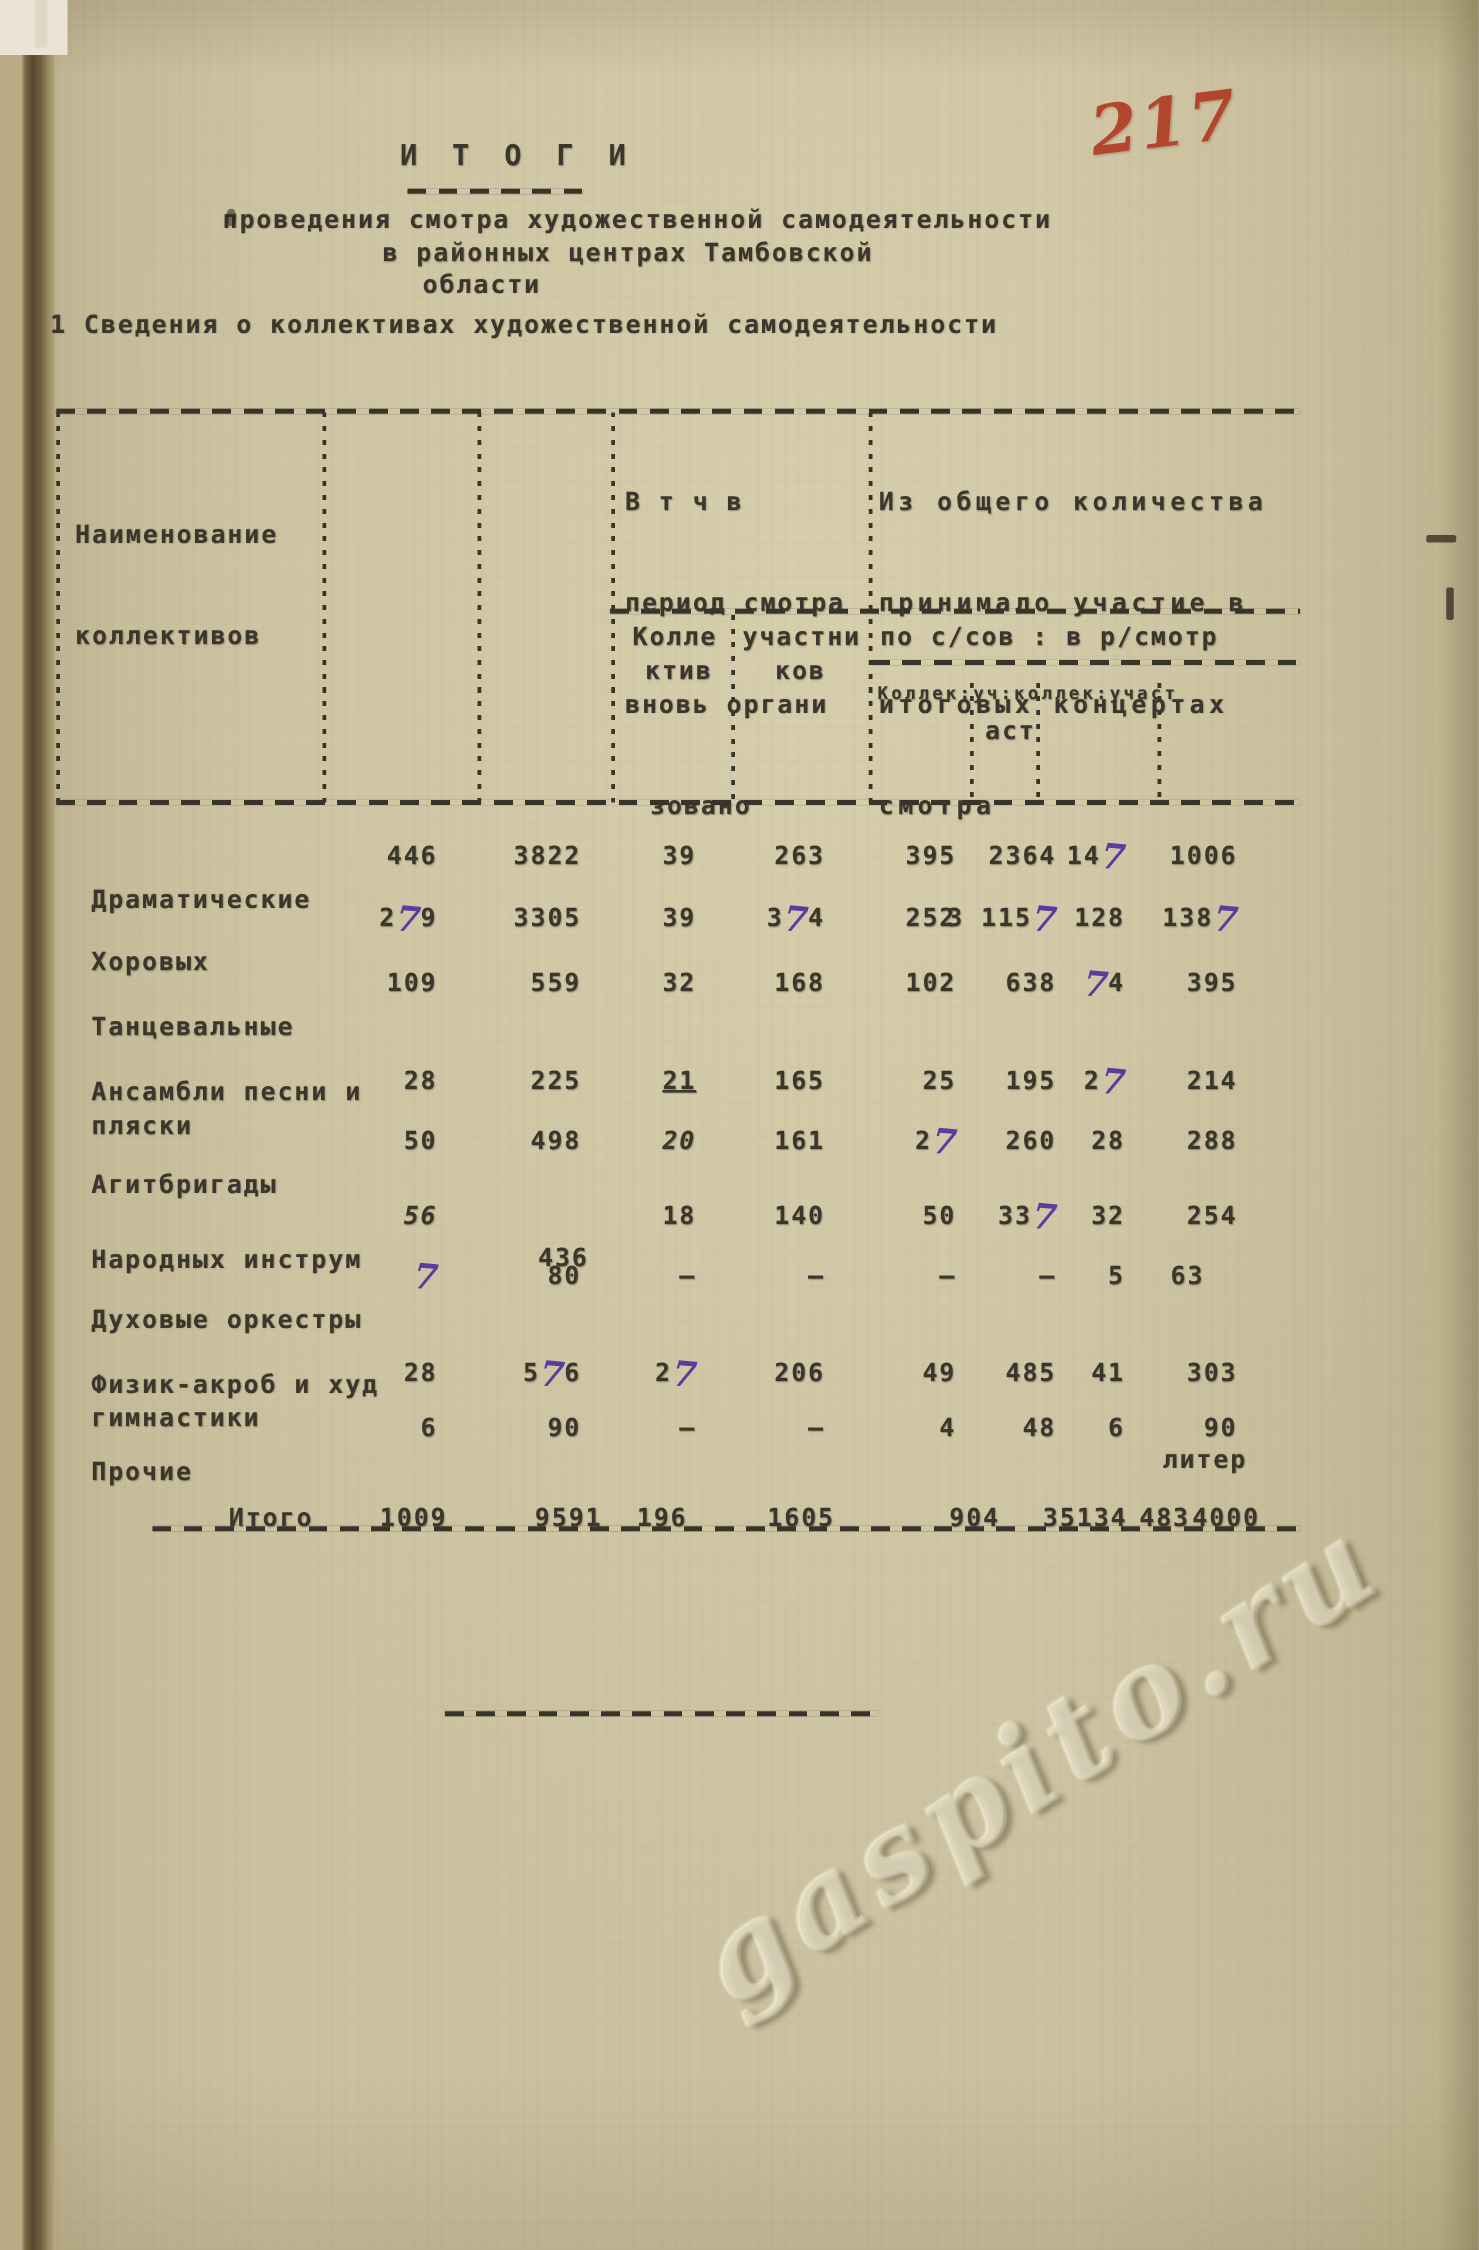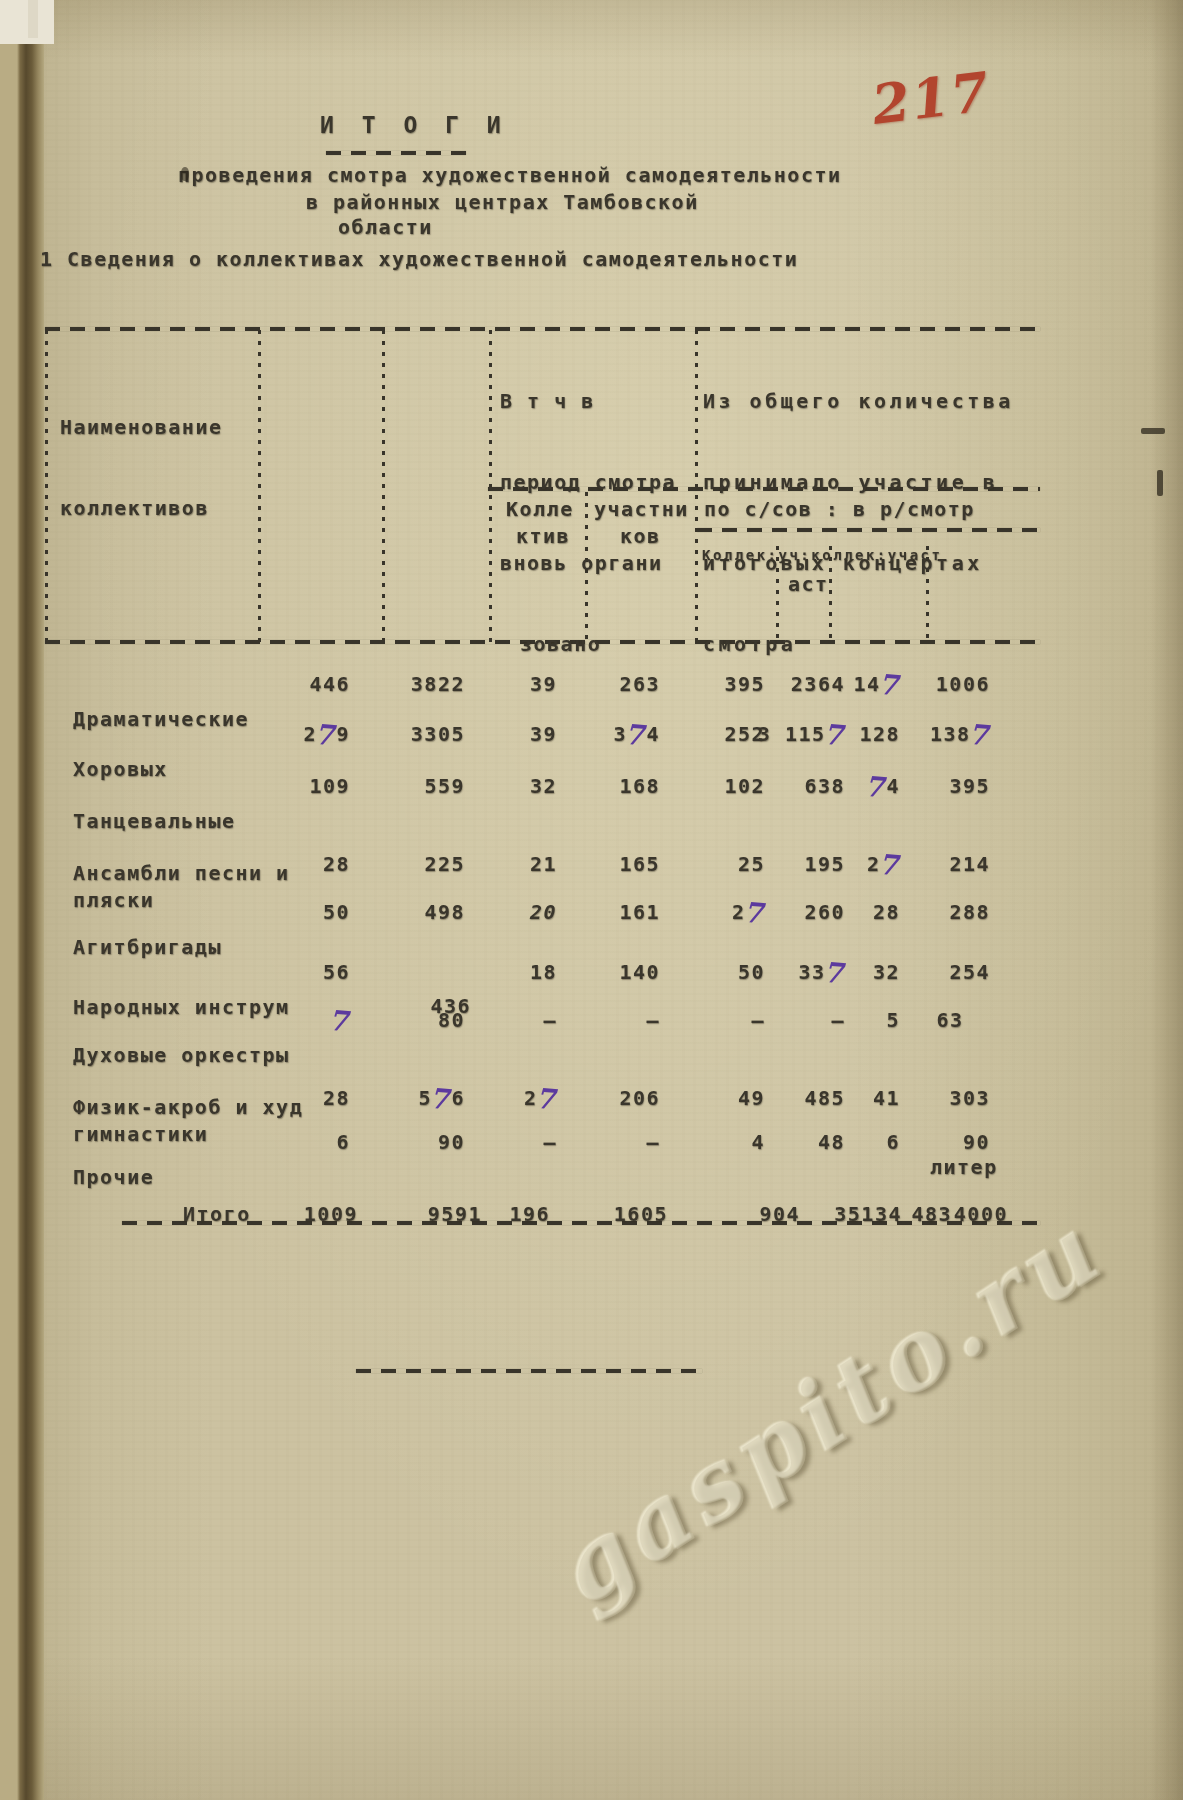--- a/index.html
+++ b/index.html
@@ -168,41 +168,41 @@
         <span class="cell typed" style="left: 520px; top: 0px;"><span>168</span></span>
         <span class="cell typed" style="left: 625px; top: 0px;"><span>102</span></span>
         <span class="cell typed" style="left: 705px; top: 0px;"><span>638</span></span>
         <span class="cell typed" style="left: 760px; top: 0px;"><span class="hw">7</span><span>4</span></span>
         <span class="cell typed" style="left: 850px; top: 0px;"><span>395</span></span>
       </div>
       <div class="trow" style="top: 826px;">
         <div class="rname typed"><span class="ln">Ансамбли песни и</span><span class="ln">пляски</span></div>
         <span class="cell typed" style="left: 210px; top: 26px;"><span>28</span></span>
         <span class="cell typed" style="left: 325px; top: 26px;"><span>225</span></span>
-        <span class="cell typed" style="left: 417px; top: 26px;"><span>21</span></span>
+        <span class="cell typed" style="left: 417px; top: 26px; text-decoration: underline;"><span>21</span></span>
         <span class="cell typed" style="left: 520px; top: 26px;"><span>165</span></span>
         <span class="cell typed" style="left: 625px; top: 26px;"><span>25</span></span>
         <span class="cell typed" style="left: 705px; top: 26px;"><span>195</span></span>
         <span class="cell typed" style="left: 760px; top: 26px;"><span>2</span><span class="hw">7</span></span>
         <span class="cell typed" style="left: 850px; top: 26px;"><span>214</span></span>
       </div>
       <div class="trow" style="top: 900px;">
         <div class="rname typed"><span class="ln">Агитбригады</span></div>
         <span class="cell typed" style="left: 210px; top: 0px;"><span>50</span></span>
         <span class="cell typed" style="left: 325px; top: 0px;"><span>498</span></span>
         <span class="cell typed" style="left: 417px; top: 0px; font-style: italic;"><span>20</span></span>
         <span class="cell typed" style="left: 520px; top: 0px;"><span>161</span></span>
         <span class="cell typed" style="left: 625px; top: 0px;"><span>2</span><span class="hw">7</span></span>
         <span class="cell typed" style="left: 705px; top: 0px;"><span>260</span></span>
         <span class="cell typed" style="left: 760px; top: 0px;"><span>28</span></span>
         <span class="cell typed" style="left: 850px; top: 0px;"><span>288</span></span>
       </div>
       <div class="trow" style="top: 960px;">
         <div class="rname typed"><span class="ln">Народных инструм</span></div>
-        <span class="cell typed" style="left: 210px; top: 0px;"><span>56</span></span>
+        <span class="cell typed" style="left: 210px; top: 0px; font-style: italic;"><span>56</span></span>
         <span class="cell typed" style="left: 331px; top: 0px; margin-top: 34px;"><span>436</span></span>
         <span class="cell typed" style="left: 417px; top: 0px;"><span>18</span></span>
         <span class="cell typed" style="left: 520px; top: 0px;"><span>140</span></span>
         <span class="cell typed" style="left: 625px; top: 0px;"><span>50</span></span>
         <span class="cell typed" style="left: 705px; top: 0px;"><span>33</span><span class="hw">7</span></span>
         <span class="cell typed" style="left: 760px; top: 0px;"><span>32</span></span>
         <span class="cell typed" style="left: 850px; top: 0px;"><span>254</span></span>
       </div>
       <div class="trow" style="top: 1008px;">
         <div class="rname typed"><span class="ln">Духовые оркестры</span></div>

